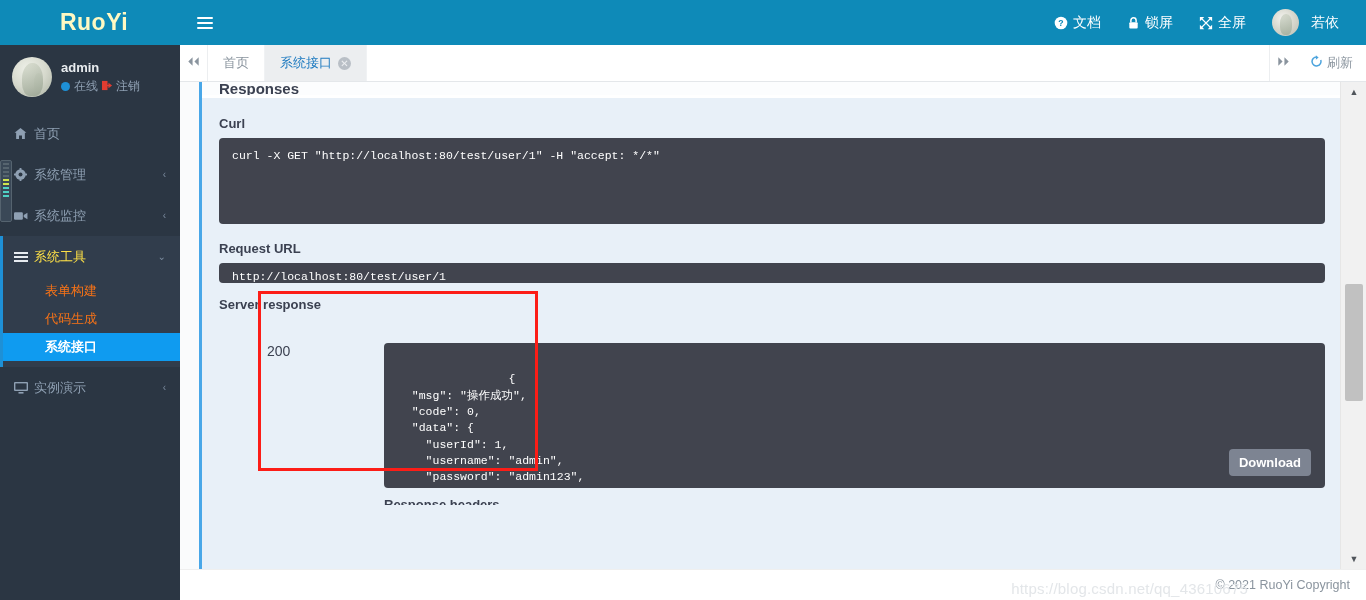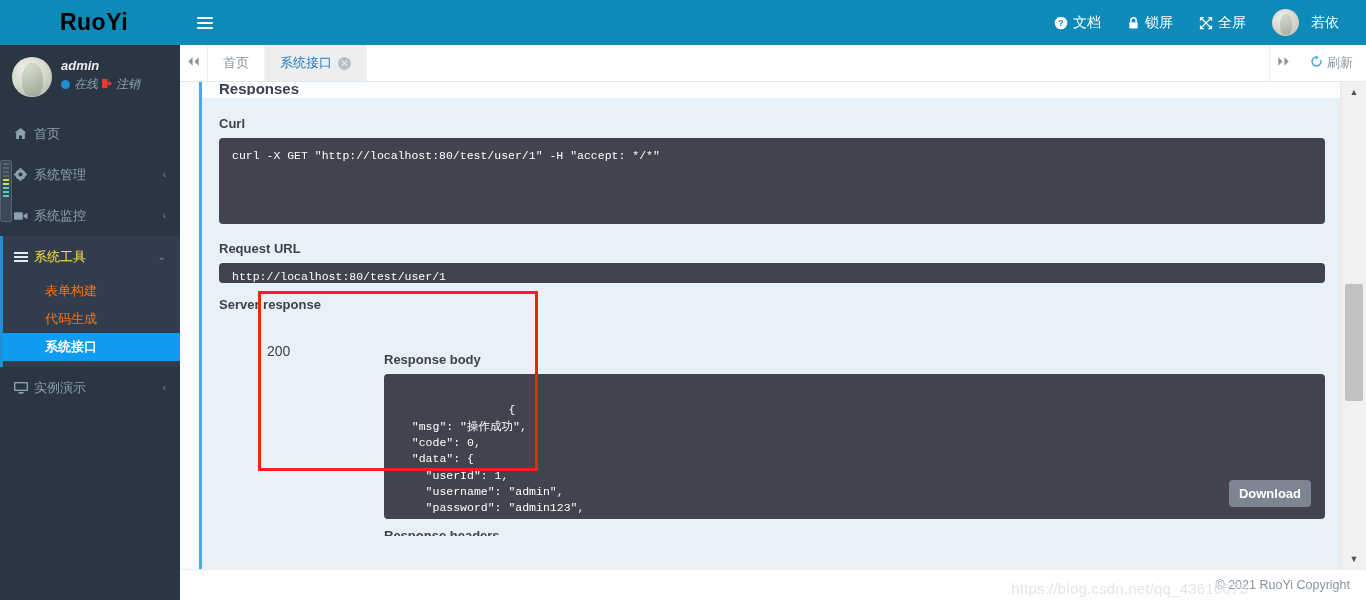--- a/index.html
+++ b/index.html
@@ -9,21 +9,21 @@
     font-family: "Liberation Sans", sans-serif;
     background: #fff;
   }
 
   
   #app { position: relative; width: 1366px; height: 600px; }
 
   
   .logo-box {
     position: absolute; left: 0; top: 0; width: 180px; height: 45px;
-    background: #0e8ab8; color: #000000;
+    background: #0e8ab8; color: #fef9c3;
     display: flex; align-items: center; justify-content: center; padding-left: 8px;
   }
   .logo-text { font-size: 23px; font-weight: bold; letter-spacing: .5px; }
 
   .navbar {
     position: absolute; left: 180px; top: 0; right: 0; height: 45px;
     background: #0e8ab8; color: #fff;
     display: flex; align-items: center;
   }
   .hamburger {
@@ -49,21 +49,21 @@
     background: linear-gradient(160deg,#cfd4c6,#9aa795);
     border-radius: 45% 45% 40% 40%; opacity:.75;
   }
 
   
   .sidebar {
     position: absolute; left: 0; top: 45px; width: 180px; bottom: 0;
     background: #2b3643; overflow: hidden;
   }
   .user-panel {
-    display: flex; align-items: flex-start; padding: 12px 7px 12px 12px; gap: 9px; font-style: italic;
+    display: flex; align-items: center; padding: 12px 7px 12px 12px; gap: 9px;
   }
   .user-avatar {
     width: 40px; height: 40px; border-radius: 50%; flex: none; position: relative; overflow: hidden;
     background: radial-gradient(circle at 38% 30%, #eef0e8 0%, #d6d9cd 50%, #a9b0a1 100%);
   }
   .user-avatar::after{
     content:''; position:absolute; left:26%; top:14%; width:52%; height:84%;
     background: linear-gradient(155deg,#d3d8c9,#8e9a88);
     border-radius: 48% 48% 38% 38%; opacity:.7;
   }
@@ -463,21 +463,20 @@
 
         <div class="lbl">Request URL</div>
         <div class="code-block url-block">http://localhost:80/test/user/1</div>
 
         <div class="server-resp-lbl">Server response</div>
 
         <div class="resp-table">
           <div class="rt-row">
             <div class="c-code">200</div>
             <div class="c-details">
-              <div class="rb-label">Response body</div>
               <div class="json-block">
                 <span>{
   "msg": "操作成功",
   "code": 0,
   "data": {
     "userId": 1,
     "username": "admin",
     "password": "admin123",
     "mobile": "15888888888"
   }

